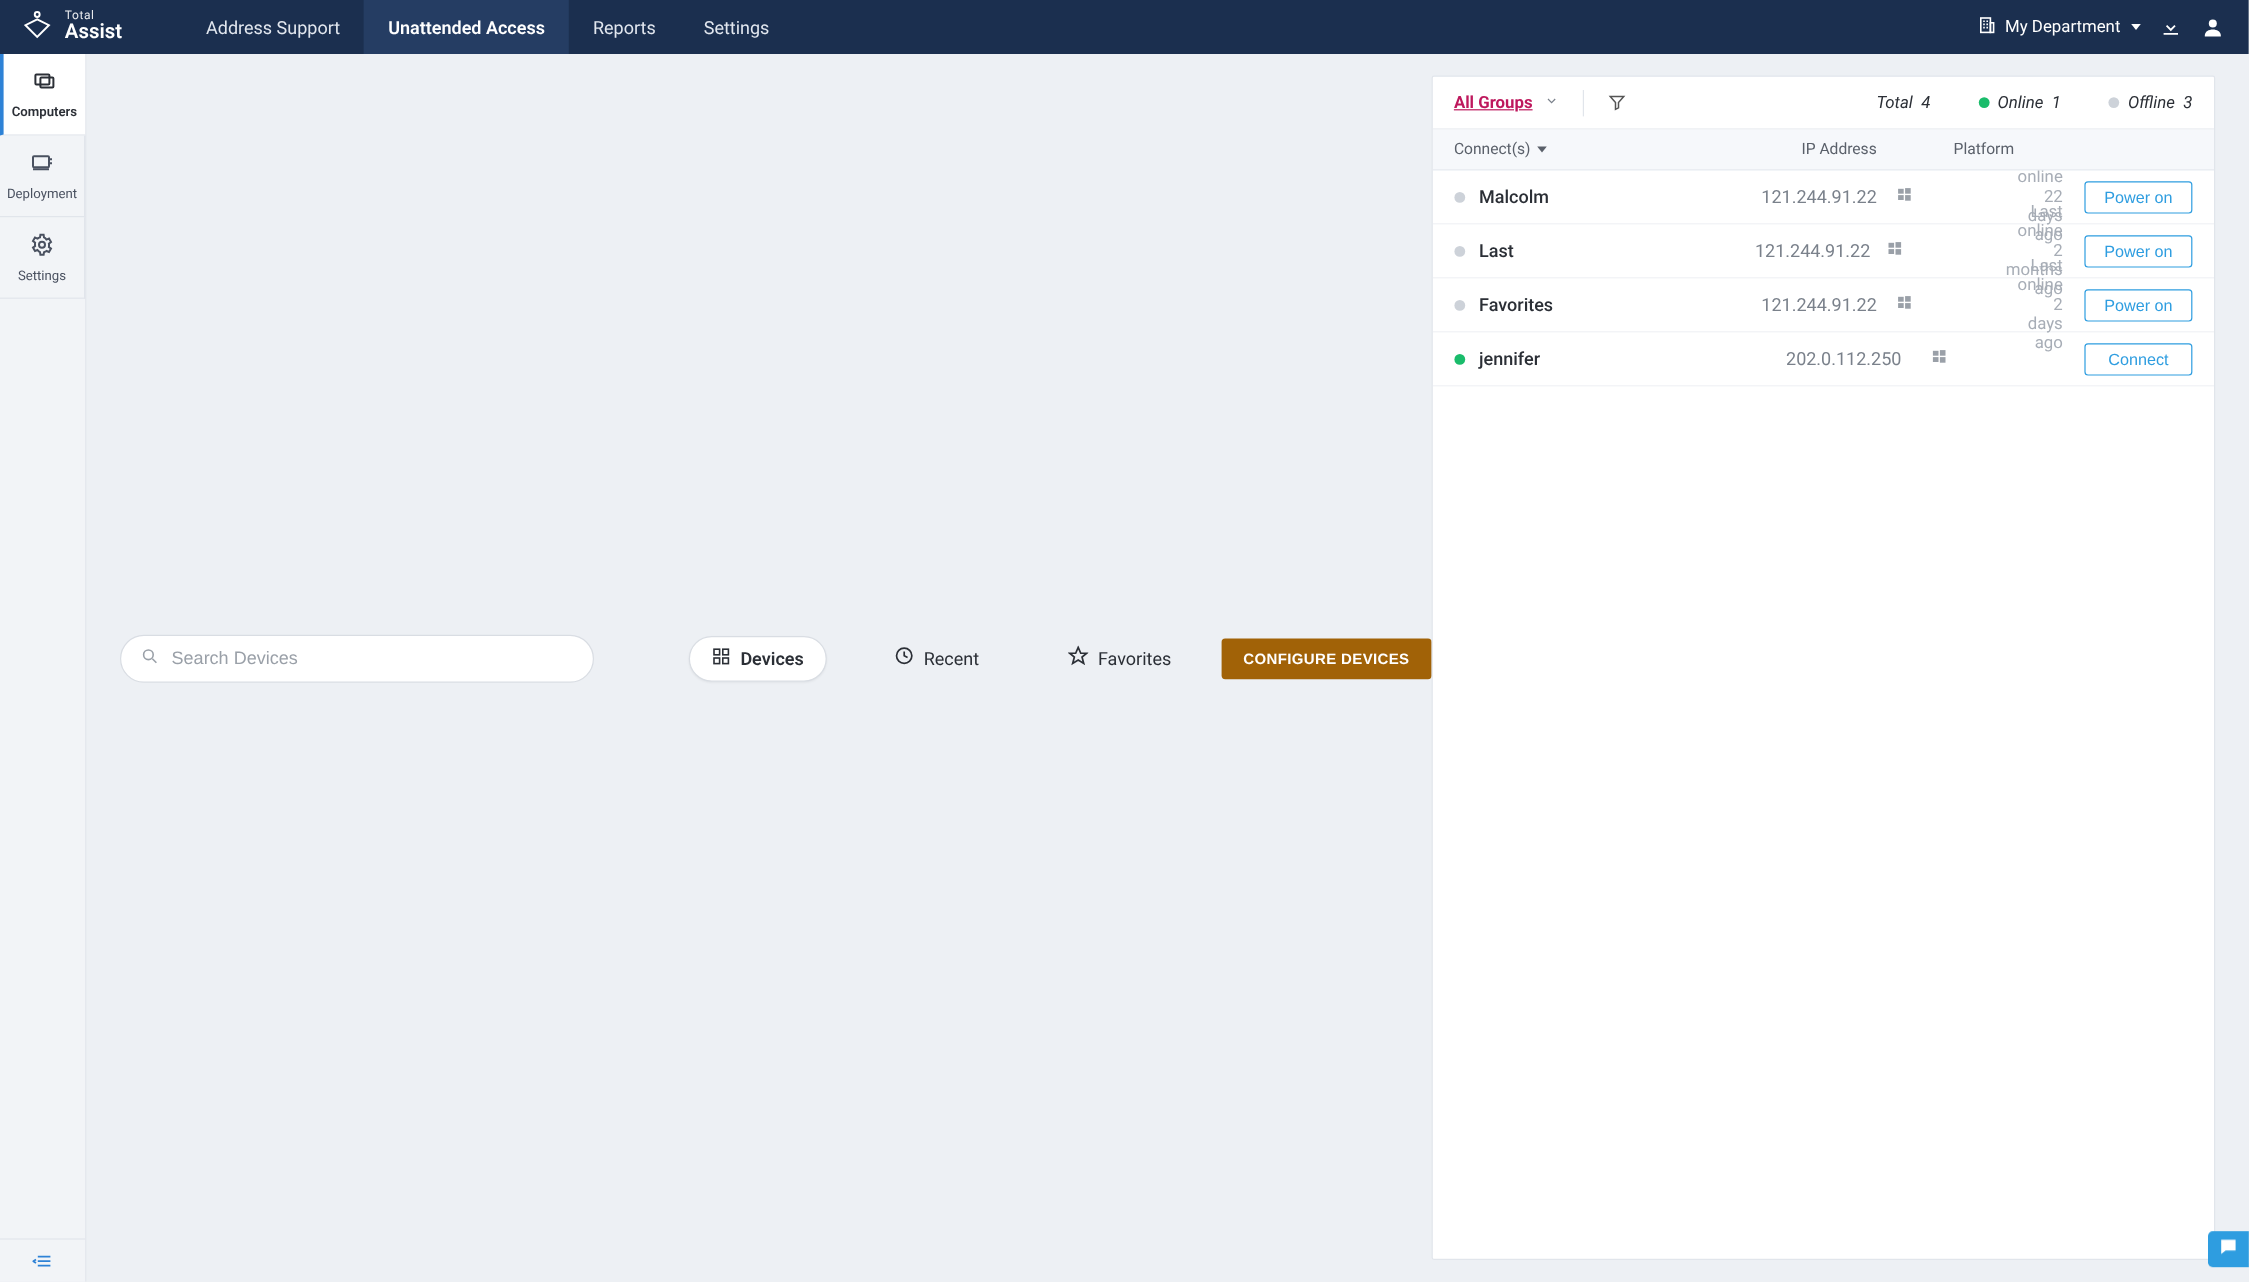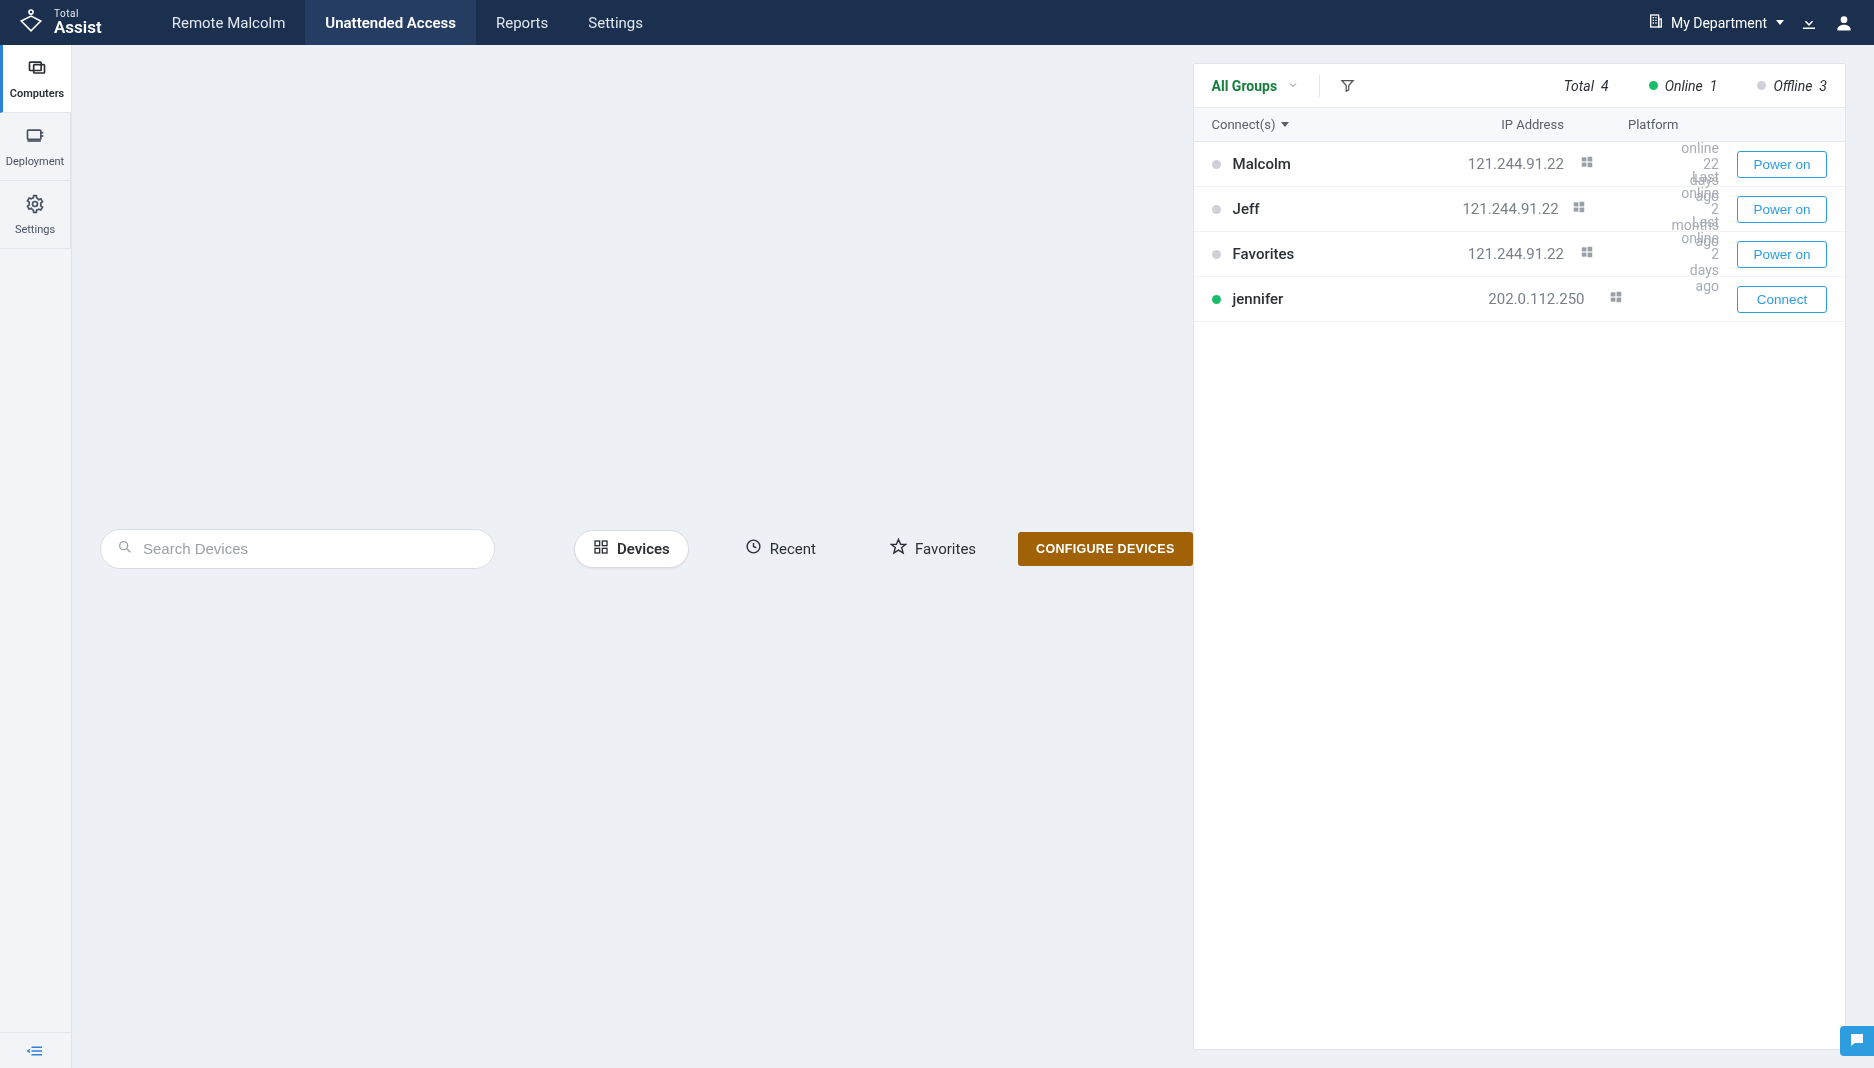--- a/index.html
+++ b/index.html
@@ -135,21 +135,21 @@
 
   
   .panel {
     background: #fff; border: 1px solid #e1e5eb; border-radius: 2px;
     flex: 1; display: flex; flex-direction: column; overflow: hidden;
   }
   .panel-bar {
     height: 44px; border-bottom: 1px solid #e7eaef;
     display: flex; align-items: center; padding: 0 18px; gap: 14px;
   }
-  .group-sel { font-weight: 700; color: #15803d; display: flex; align-items: center; gap: 10px; cursor: pointer; }
+  .group-sel { font-weight: 700; color: #be185d; display: flex; align-items: center; gap: 10px; cursor: pointer; text-decoration: underline; }
   .vdiv { width: 1px; height: 22px; background: #e1e5eb; margin: 0 6px; }
   .filter-ico { color: #555; cursor: pointer; display:inline-flex; }
   .stats { margin-left: auto; display: flex; align-items: center; gap: 40px; font-size: 14px; color: #2b2f36; }
   .stat { display: flex; align-items: center; gap: 7px; }
   .stat .lbl { font-style: italic; }
   .dot { width: 9px; height: 9px; border-radius: 50%; display: inline-block; }
   .dot.on  { background: #1abc6b; }
   .dot.off { background: #cdd2d9; }
 
   .thead {
@@ -201,21 +201,21 @@
         <path d="M4 16 L16 28 L28 16 L16 10 Z"></path>
       </svg>
     </span>
     <div class="brand-text">
       <div class="small">Total</div>
       <div class="big">Assist</div>
     </div>
   </div>
 
   <nav class="topnav">
-    <a href="#">Remote Malcolm</a>
+    <a href="#">Address Support</a>
     <a href="#" class="active">Unattended Access</a>
     <a href="#">Reports</a>
     <a href="#">Settings</a>
   </nav>
 
   <div class="top-right">
     <div class="dept">
       <span>
         <svg width="16" height="16" viewBox="0 0 24 24" fill="none" stroke="#fff" stroke-width="2">
           <rect x="4" y="3" width="12" height="18"></rect>
@@ -392,21 +392,21 @@
                   <rect x="13" y="3" width="8" height="8"></rect>
                   <rect x="3" y="13" width="8" height="7"></rect>
                   <rect x="13" y="13" width="8" height="8"></rect>
                 </svg></span></div>
             <div class="col-last">Last online 22 days ago</div>
             <div class="col-act"><button class="act-btn">Power on</button></div>
           </div>
           <div class="row">
             <div class="col-device">
               <span class="dot off"></span>
-              <span>Jeff</span>
+              <span>Last</span>
             </div>
             <div class="col-ip">121.244.91.22</div>
             <div class="col-plat"><span><svg viewBox="0 0 24 24" fill="#9aa0a8">
                   <rect x="3" y="4" width="8" height="7"></rect>
                   <rect x="13" y="3" width="8" height="8"></rect>
                   <rect x="3" y="13" width="8" height="7"></rect>
                   <rect x="13" y="13" width="8" height="8"></rect>
                 </svg></span></div>
             <div class="col-last">Last online 2 months ago</div>
             <div class="col-act"><button class="act-btn">Power on</button></div>

